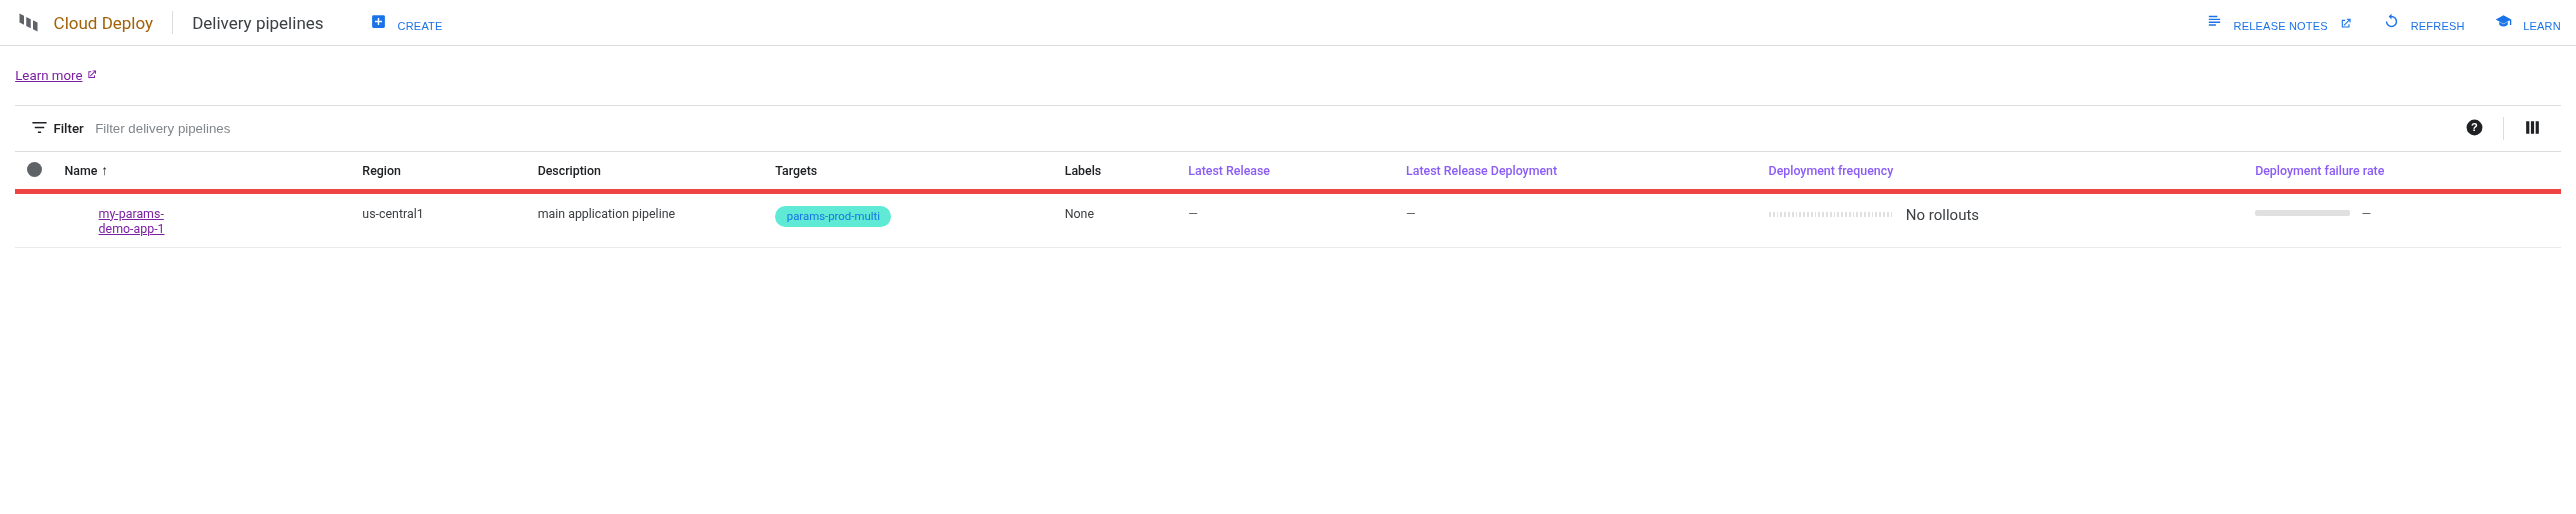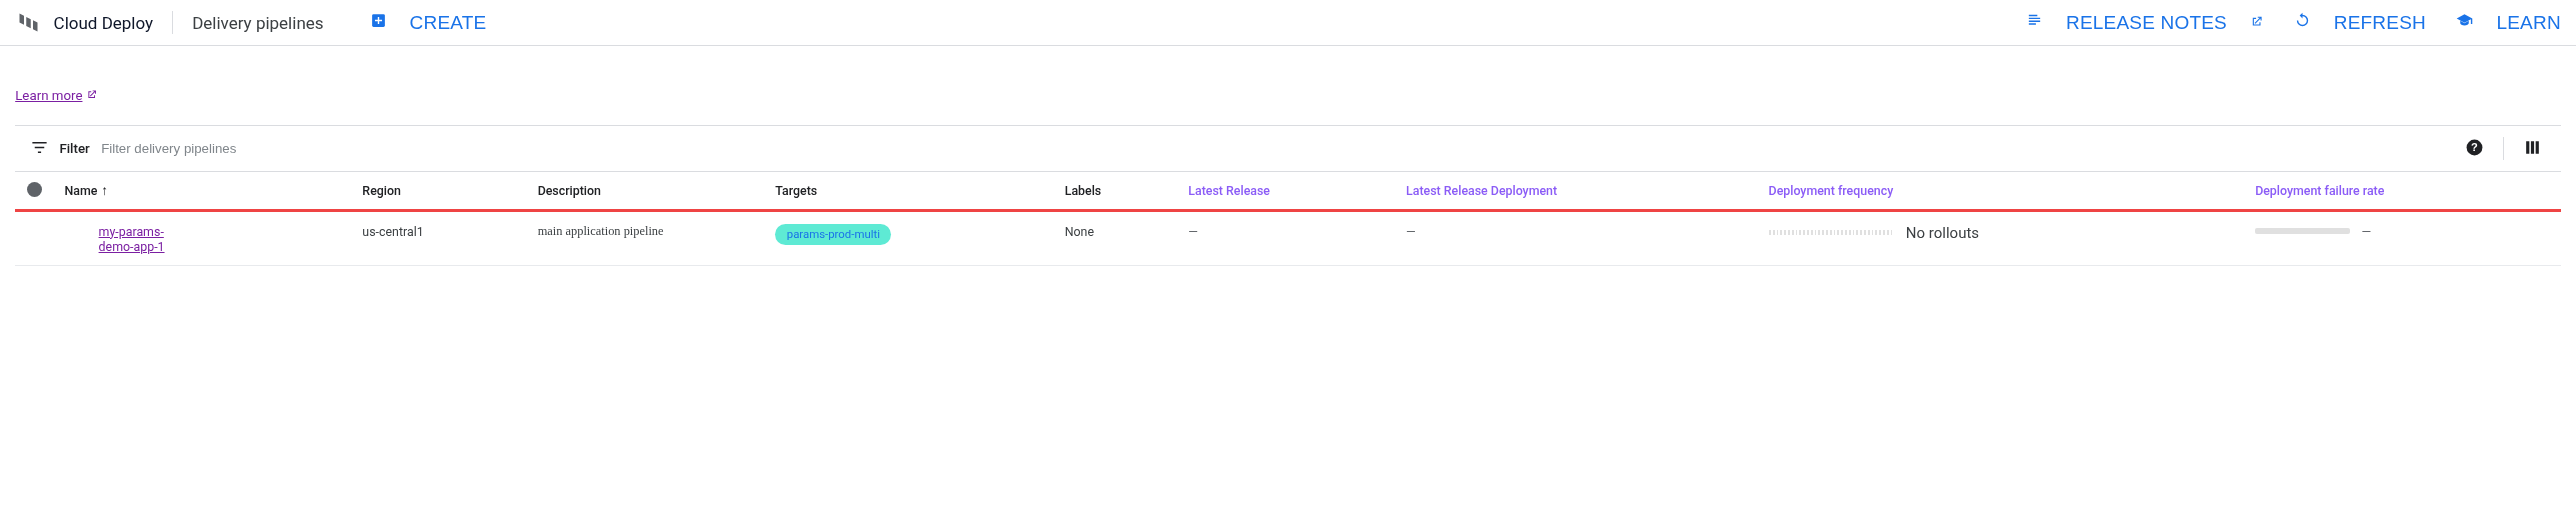--- a/index.html
+++ b/index.html
@@ -7,72 +7,72 @@
 
 .header {
   display: flex;
   align-items: center;
   height: 46px;
   padding: 0 15.2px;
   border-bottom: 1px solid #dadce0;
 }
 .logo-section { display: flex; align-items: center; gap: 11.4px; }
 .logo-icon { width: 27px; height: 27px; display: flex; align-items: center; }
-.product-name { font-size: 17px; color: #0f172a; font-weight: 400; text-align: center; }
+.product-name { font-size: 17px; color: #a16207; font-weight: 400; text-align: center; }
 .divider-v { width: 1px; height: 23px; background: #dadce0; margin: 0 19px; }
 .page-title { font-size: 17px; color: #3c4043; font-weight: 400; }
 .header-actions { margin-left: 46px; display: flex; align-items: center; gap: 23px; }
 .header-right { margin-left: auto; display: flex; align-items: center; gap: 30.5px; }
 .action-btn {
   display: flex;
-  align-items: flex-start;
-  gap: 23px;
+  align-items: flex-end;
+  gap: 11px;
   color: #1a73e8;
-  font-size: 19px;
+  font-size: 11px;
   font-weight: 500;
   letter-spacing: 0.2px;
   cursor: pointer;
   text-transform: uppercase;
   background: none;
   border: none;
 }
 .action-btn svg { fill: #1a73e8; }
 
 .content { padding: 19px 15.2px 0 15.2px; }
 .description { font-size: 13.3px; color: #202124; line-height: 1.6; max-width: 590px; margin-bottom: 19px; }
-.learn-link { color: #7b1fa2; text-decoration: underline; display: inline-flex; align-items: flex-end; gap: 3.8px; margin-top: 20px; }
+.learn-link { color: #7b1fa2; text-decoration: underline; display: inline-flex; align-items: flex-end; gap: 3.8px; }
 
 .filter-bar {
   display: flex;
   align-items: center;
   padding: 7.6px 15.2px;
   border-top: 1px solid #dadce0;
   border-bottom: 1px solid #dadce0;
   gap: 11.4px;
 }
-.filter-label { font-weight: 500; font-size: 13.3px; display: flex; align-items: center; gap: 10px; }
+.filter-label { font-weight: 500; font-size: 13.3px; display: flex; align-items: center; gap: 4px; }
 .filter-input {
   border: none;
   outline: none;
   font-size: 13.3px;
   flex: 1;
   color: #5f6368;
 }
 .filter-input::placeholder { color: #80868b; }
 .filter-right { display: flex; align-items: center; gap: 15.2px; }
 .icon-btn { background: none; border: none; cursor: pointer; padding: 3.8px; display: flex; align-items: center; }
 
 .table { width: 100%; border-collapse: collapse; }
 .table th {
   text-align: left;
   font-size: 12.4px;
   font-weight: 500;
   color: #202124;
   padding: 9.5px 11.4px;
-  border-bottom: 3px solid #ef4444;
+  border-bottom: 5px solid #ef4444;
   white-space: nowrap;
 }
 .table th.muted { color: #8b5cf6; }
 .table td {
   padding: 11.4px;
   font-size: 12.4px;
   color: #3c4043;
   vertical-align: top;
   border-bottom: 1px solid #e8eaed;
 }
@@ -222,21 +222,21 @@
         <th class="muted"><span>Deployment failure rate</span></th>
       </tr>
     </thead>
     <tbody>
       <tr>
         <td></td>
         <td>
           <a href="#" class="pipeline-link">my-params-demo-app-1</a>
         </td>
         <td>us-central1</td>
-        <td style="max-width:114px;font-family:Liberation Serif, serif;">main application pipeline</td>
+        <td style="max-width:114px;">main application pipeline</td>
         <td>
           <span class="target-chip">params-prod-multi</span>
         </td>
         <td>None</td>
         <td><span class="dash">—</span></td>
         <td><span class="dash">—</span></td>
         <td>
           <div class="freq-cell">
             <span class="freq-bar"></span>
             <span class="no-rollouts">No rollouts</span>

